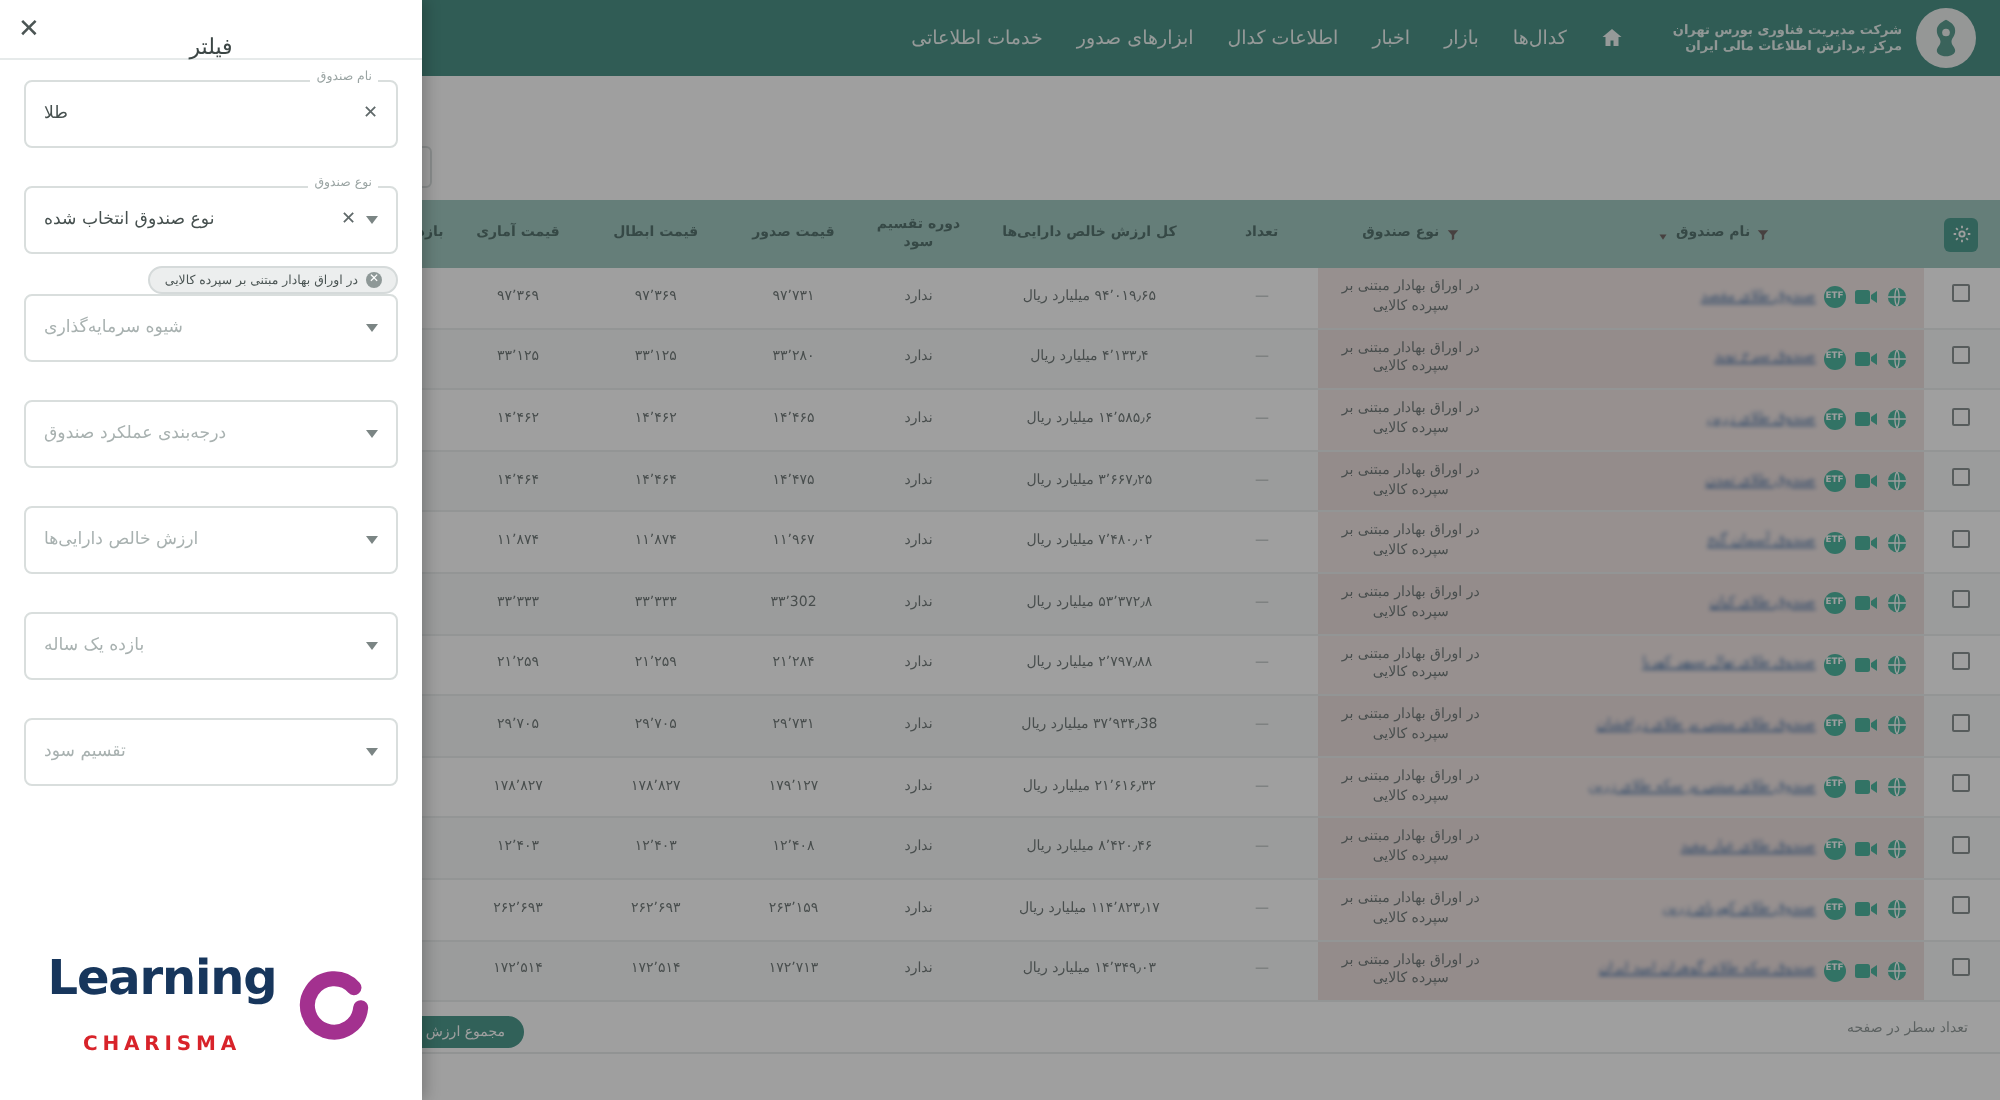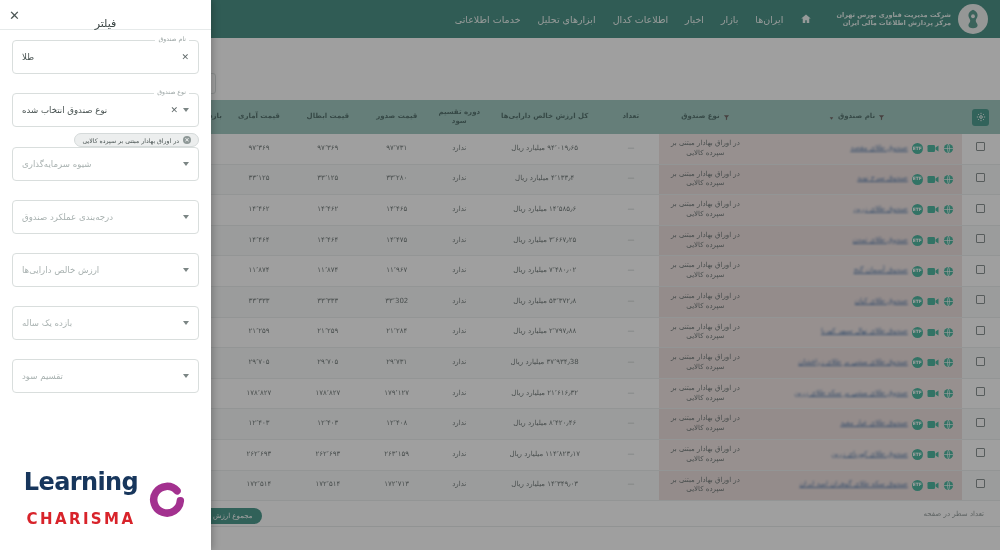--- a/index.html
+++ b/index.html
@@ -179,21 +179,21 @@
     position: absolute; bottom: 18px; left: 0; right: 0;
     display: flex; align-items: center; justify-content: center; gap: 9px;
     direction: ltr; padding-bottom: 4px;
   }
   .cl-word { display: flex; flex-direction: column; align-items: center; }
   .cl-learning {
     font-size: 24px; font-weight: bold; color: #17365c; letter-spacing: -0.6px;
     line-height: 0.95; position: relative;
   }
   .cl-charisma {
-    font-size: 15px; font-weight: bold; color: #d8232a; letter-spacing: 2.4px;
+    font-size: 10px; font-weight: bold; color: #d8232a; letter-spacing: 2.4px;
     margin-top: 16px;
   }
 </style>
 </head>
 <body>
 
 <div id="root">
 
   <div id="page">
 
@@ -210,25 +210,25 @@
           <div>مرکز پردازش اطلاعات مالی ایران</div>
         </div>
       </div>
 
       <div class="navlinks">
         <a class="home-icon" href="#">
           <svg width="12" height="12" viewBox="0 0 24 24" aria-hidden="true">
             <path d="M12 3 2.5 11h3v9h5v-5.5h3V20h5v-9h3L12 3z" fill="#eaf4f1"></path>
           </svg>
         </a>
-        <a href="#">ایران‌ها</a>
+        <a href="#">کدال‌ها</a>
         <a href="#">بازار</a>
         <a href="#">اخبار</a>
         <a href="#">اطلاعات کدال</a>
-        <a href="#">ابزارهای تحلیل</a>
+        <a href="#">ابزارهای صدور</a>
         <a href="#">خدمات اطلاعاتی</a>
       </div>
     </div>
 
     <div class="pagebody">
 
       <div class="page-title-row">
         <div class="page-title">فهرست صندوق‌های سرمایه‌گذاری</div>
       </div>
 

